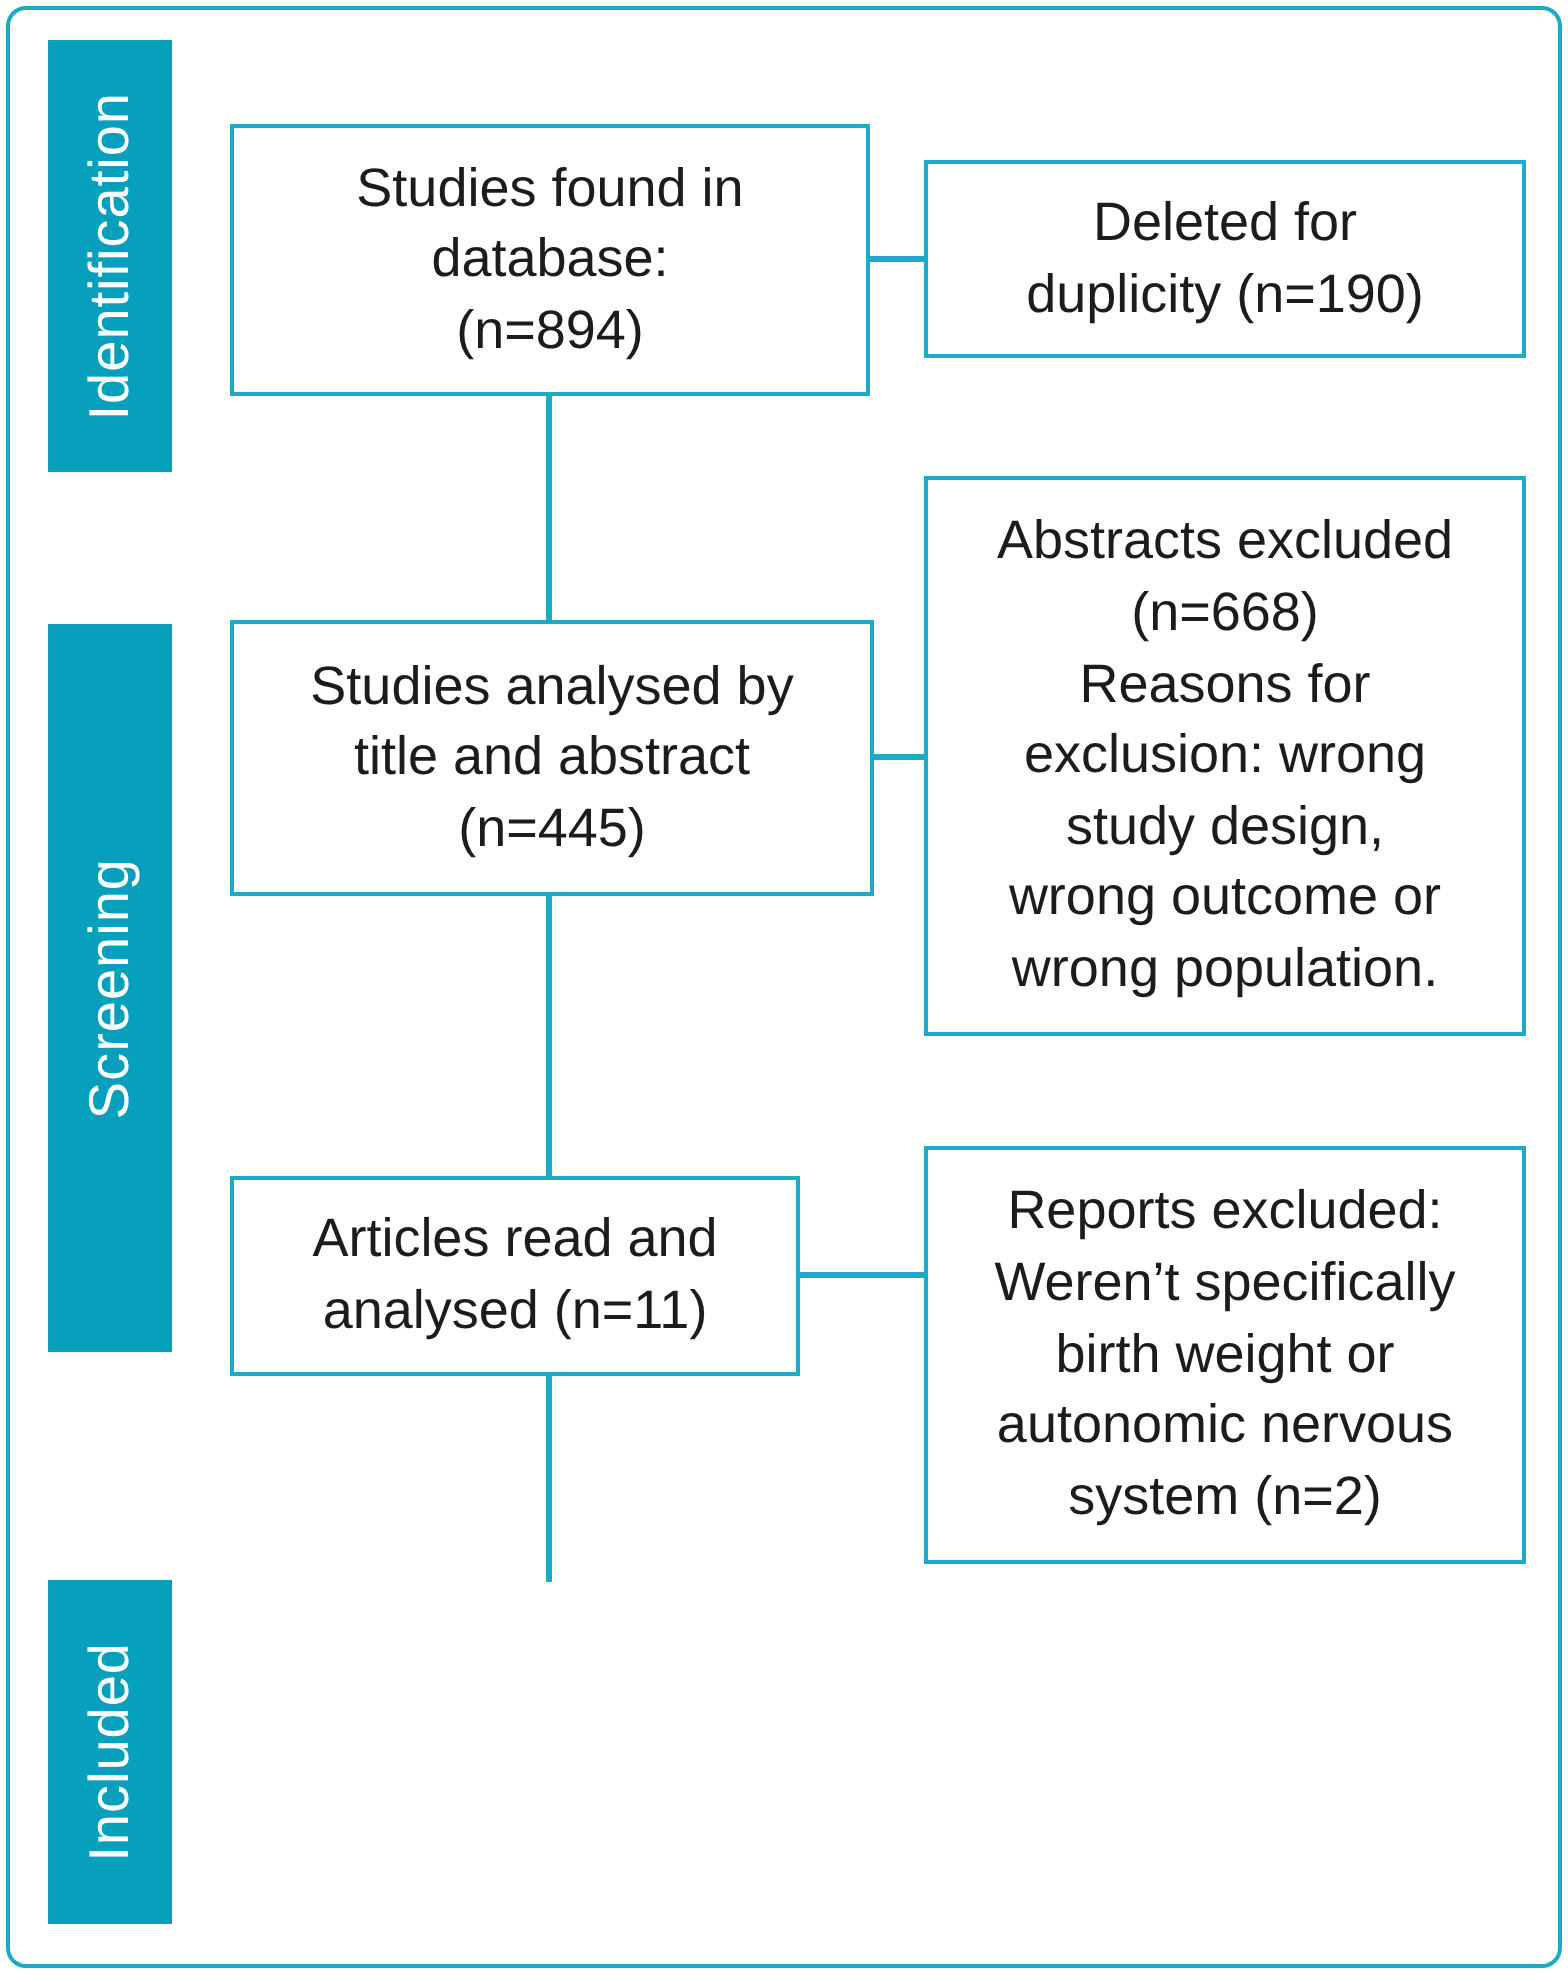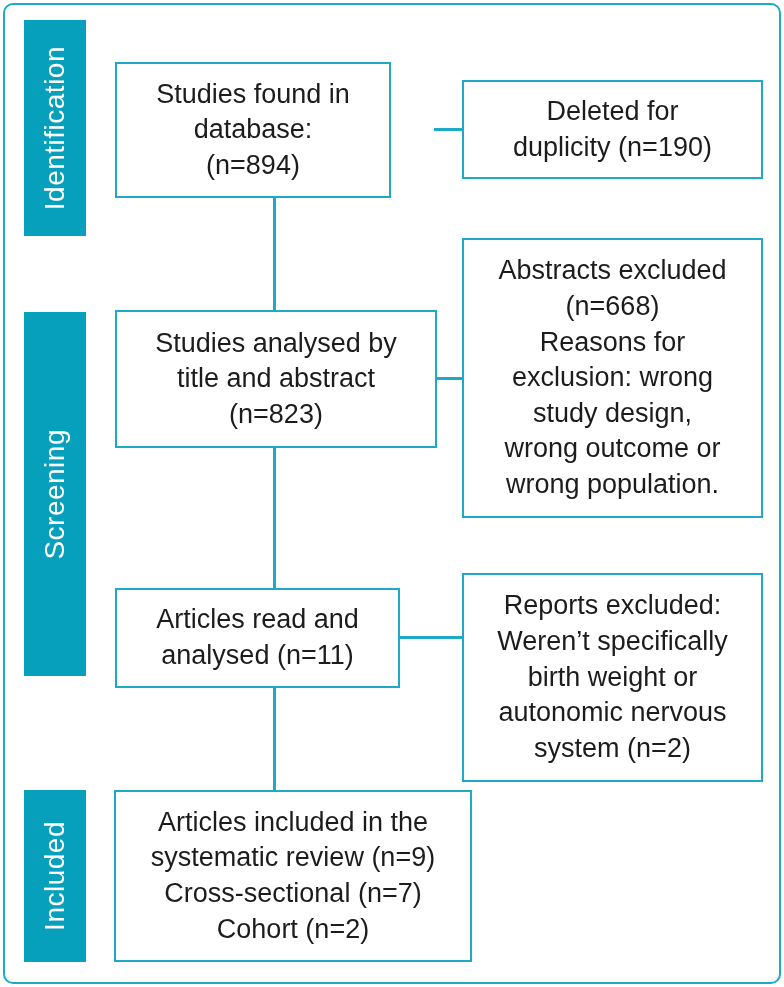--- a/index.html
+++ b/index.html
@@ -49,21 +49,21 @@
     color:var(--ink);
     box-sizing:border-box;
   }
   .box .box-text{
     width:100%;
     text-align:center;
     font-size:27px;
     line-height:1.32;
     white-space:pre-line;
   }
-  #box-found{left:115px;top:62px;width:276px;height:136px;}
+  #box-found{left:115px;top:62px;width:320px;height:136px;}
   #box-title-abstract{left:115px;top:310px;width:322px;height:138px;}
   #box-read{left:115px;top:588px;width:285px;height:100px;}
   #box-included{left:114px;top:790px;width:358px;height:172px;}
   #box-duplicates{left:462px;top:80px;width:301px;height:99px;}
   #box-abstracts{left:462px;top:238px;width:301px;height:280px;}
   #box-reports{left:462px;top:533px;width:301px;height:209px;margin-top:40px;}
 
   
   .conn{position:absolute;background:var(--line);}
   #conn-v1{left:273px;top:197px;width:3px;height:114px;}
@@ -98,31 +98,25 @@
   <div class="conn" id="conn-h3"></div>
 
   <div class="box" id="box-found">
     <span class="box-text">Studies found in
 database:
 (n=894)</span>
   </div>
   <div class="box" id="box-title-abstract">
     <span class="box-text">Studies analysed by
 title and abstract
-(n=823)</span>
+(n=445)</span>
   </div>
   <div class="box" id="box-read">
     <span class="box-text">Articles read and
 analysed (n=11)</span>
-  </div>
-  <div class="box" id="box-included">
-    <span class="box-text">Articles included in the
-systematic review (n=9)
-Cross-sectional (n=7)
-Cohort (n=2)</span>
   </div>
 
   <div class="box" id="box-duplicates">
     <span class="box-text">Deleted for
 duplicity (n=190)</span>
   </div>
   <div class="box" id="box-abstracts">
     <span class="box-text">Abstracts excluded
 (n=668)
 Reasons for

